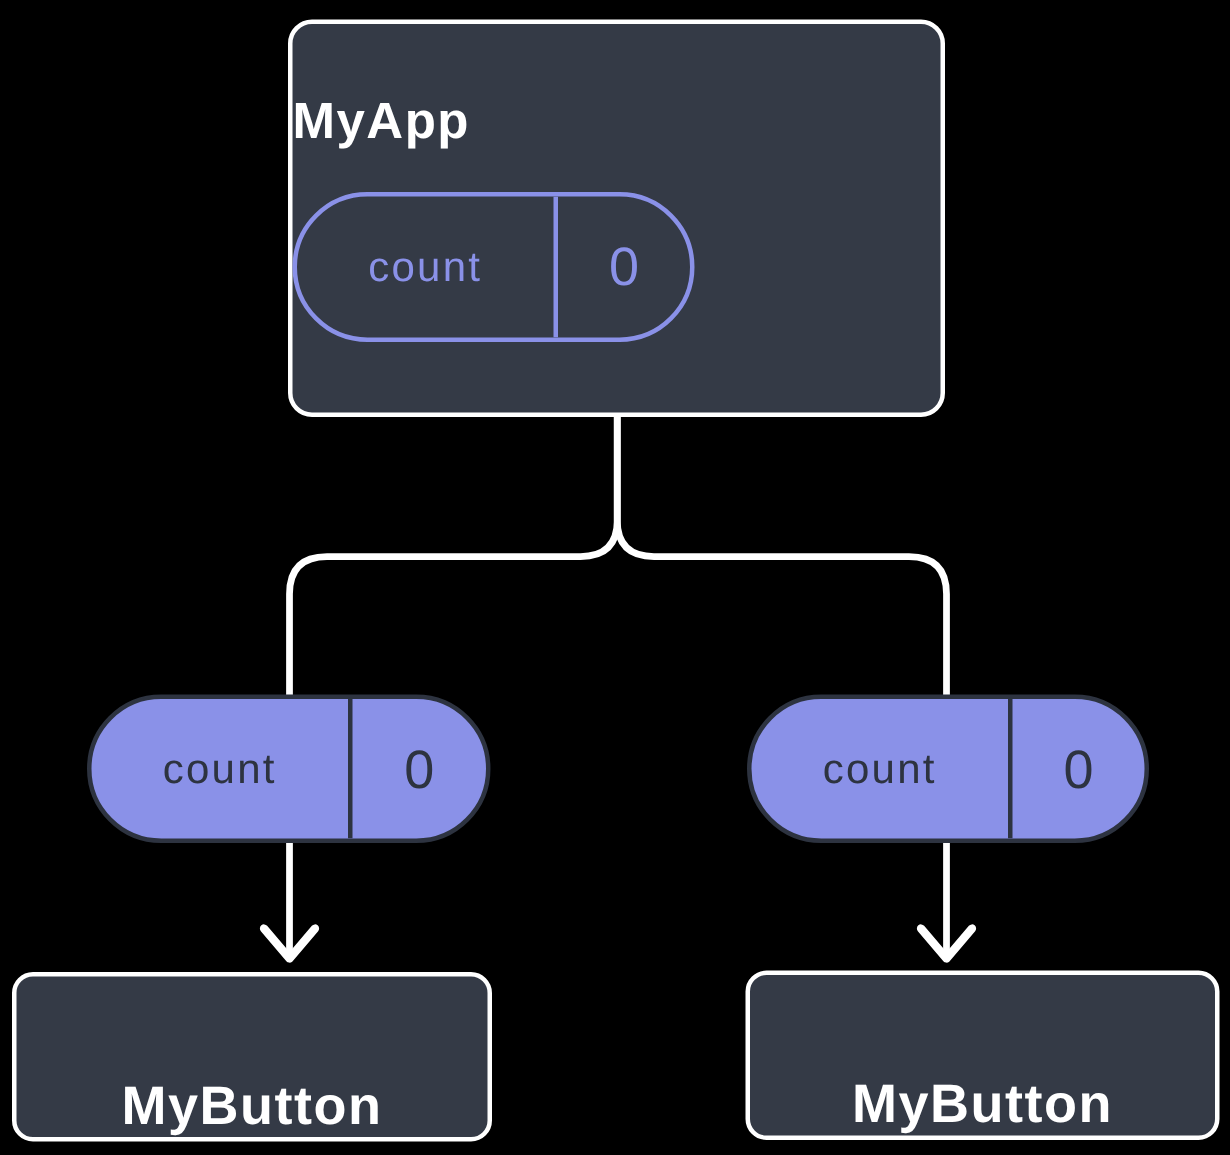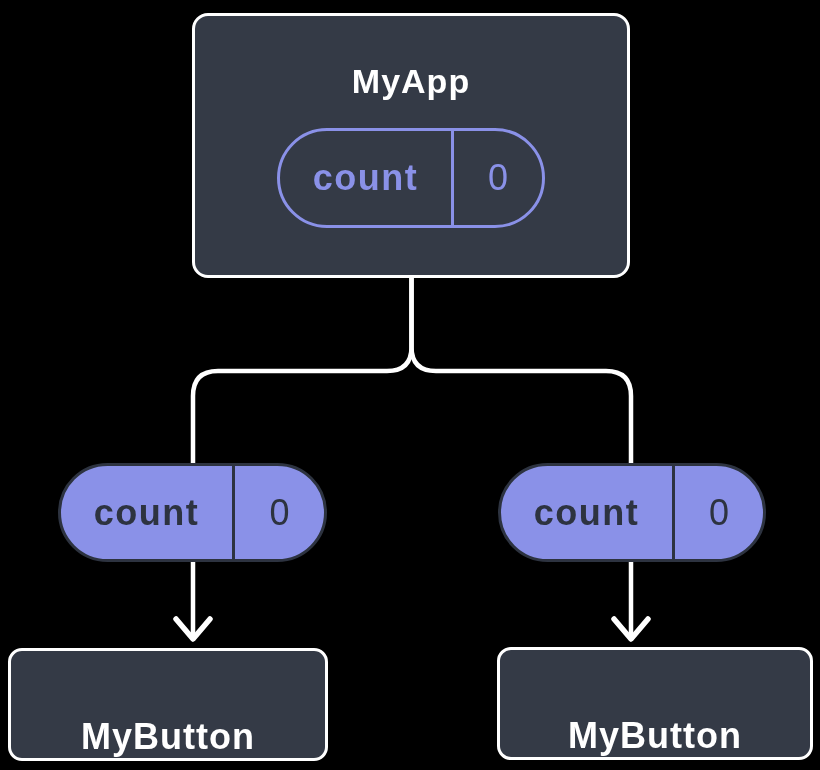--- a/index.html
+++ b/index.html
@@ -30,21 +30,21 @@
     box-sizing: border-box;
   }
   .app-card {
     left: 192px;
     top: 13px;
     width: 438px;
     height: 265px;
     border-radius: 16px;
     display: flex;
     flex-direction: column;
-    align-items: center;
+    align-items: flex-start;
     padding-top: 44px;
     gap: 26px;
   }
   .card-title {
     color: var(--title-text, #fff);
     font-size: 34px;
     font-weight: 700;
     letter-spacing: 1px;
     line-height: 42px;
     white-space: nowrap;
@@ -69,23 +69,22 @@
     border: 3px solid var(--dark, #2D3340);
     color: var(--dark, #2D3340);
   }
   .pill-left  { left: 58px;  top: 463px; width: 269px; height: 99px; }
   .pill-right { left: 498px; top: 463px; width: 268px; height: 99px; }
   .pill-name {
     width: 171px;
     display: flex;
     align-items: center;
     justify-content: center;
-    font-size: 36px;
+    font-size: 28px;
     letter-spacing: 1.5px;
-    font-weight: bold;
   }
   .pill-divider {
     width: 3px;
     background: currentColor;
     flex: 0 0 auto;
   }
   .pill-value {
     flex: 1;
     display: flex;
     align-items: center;

